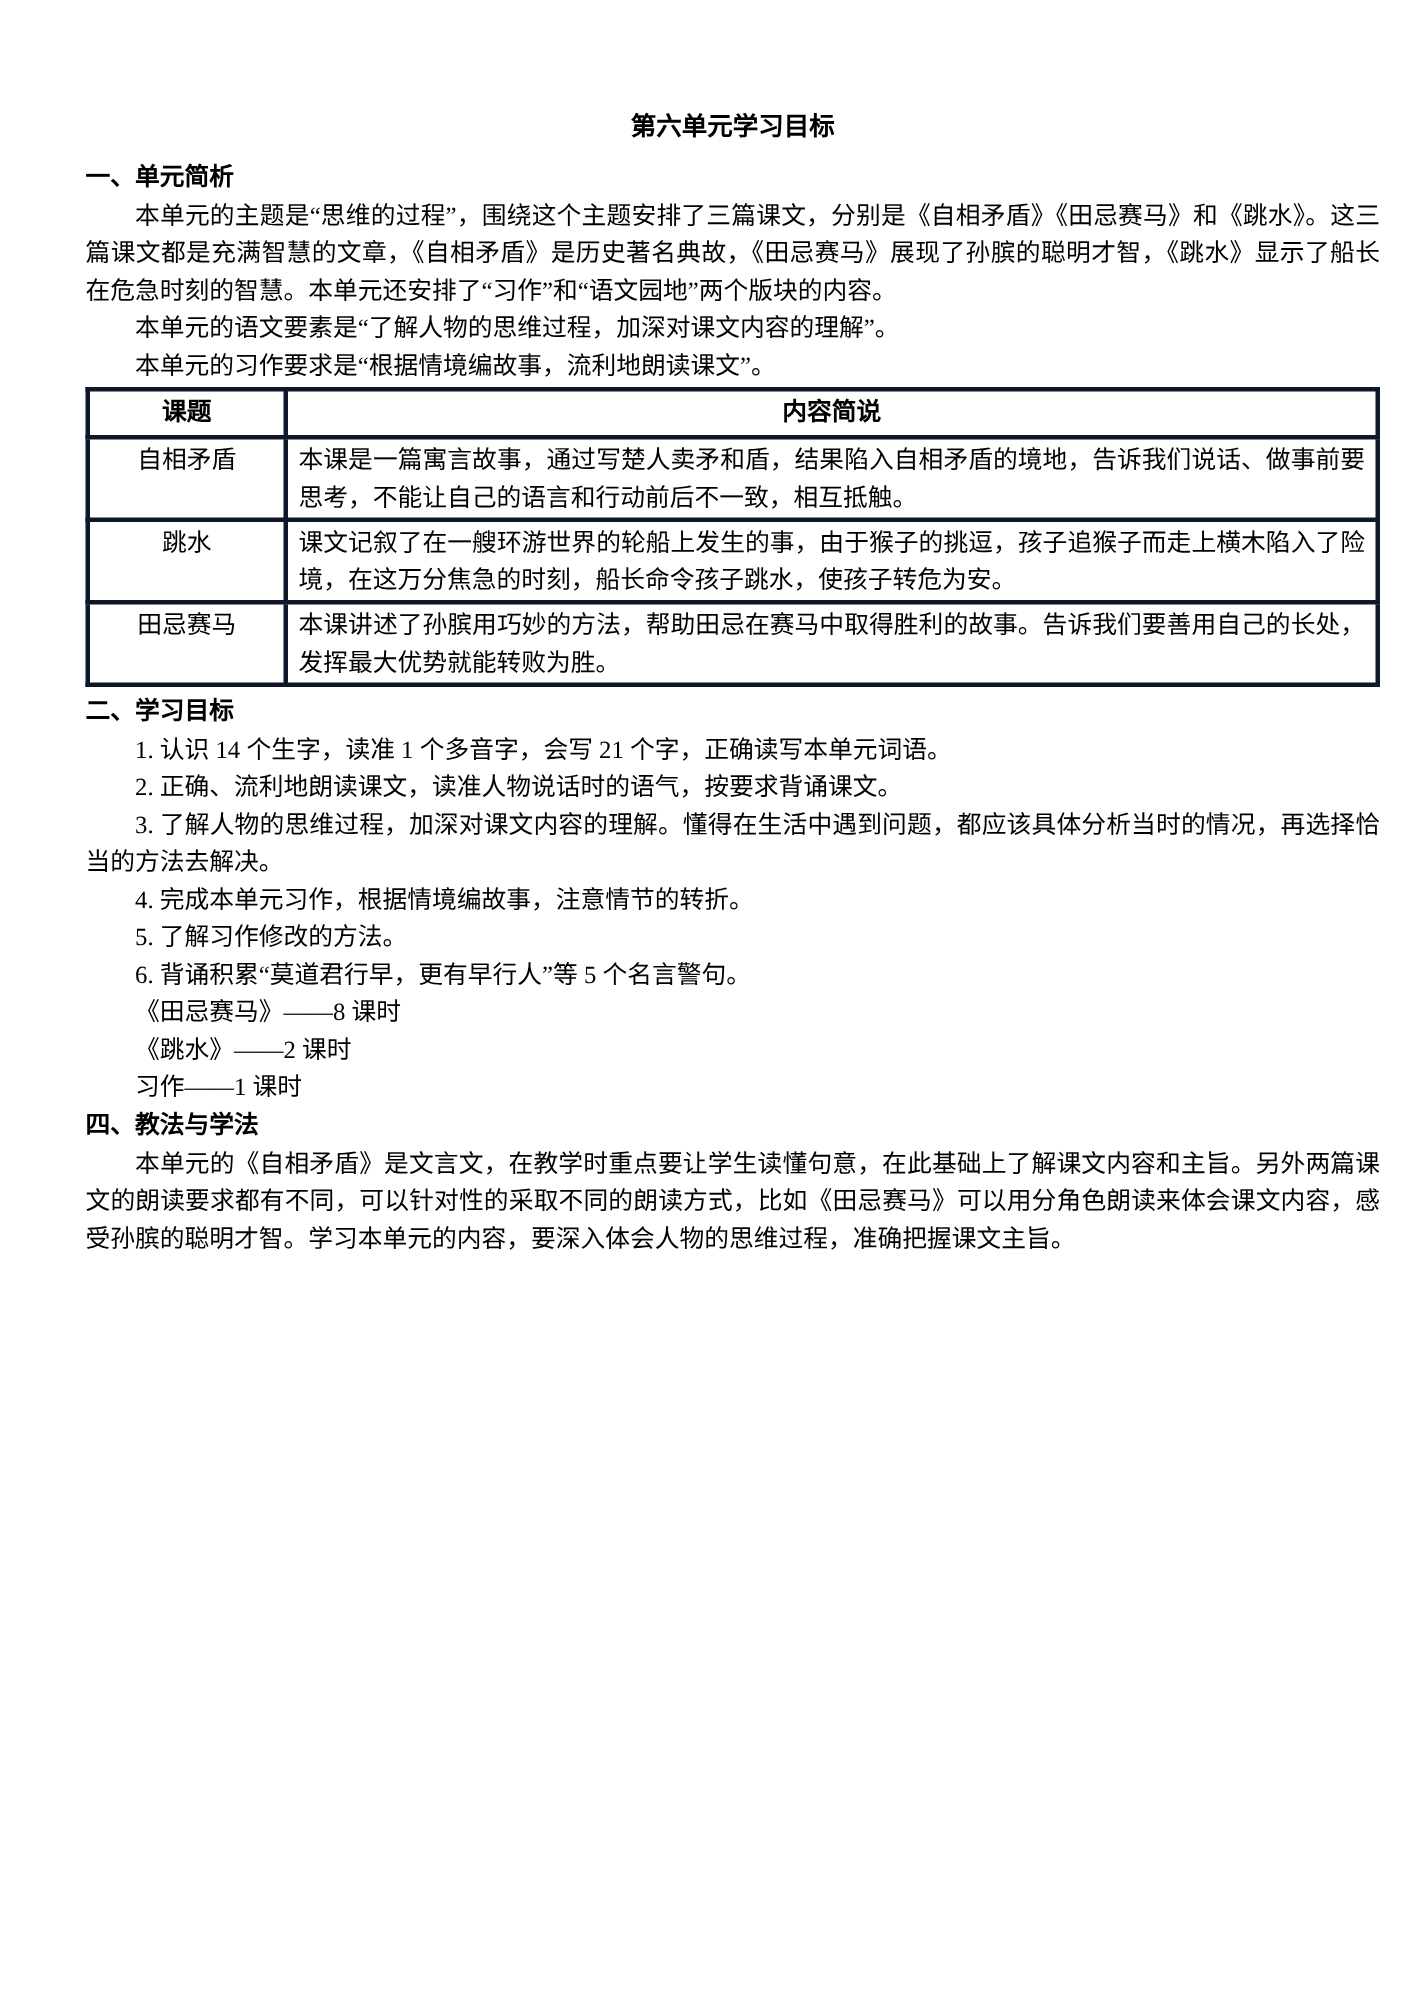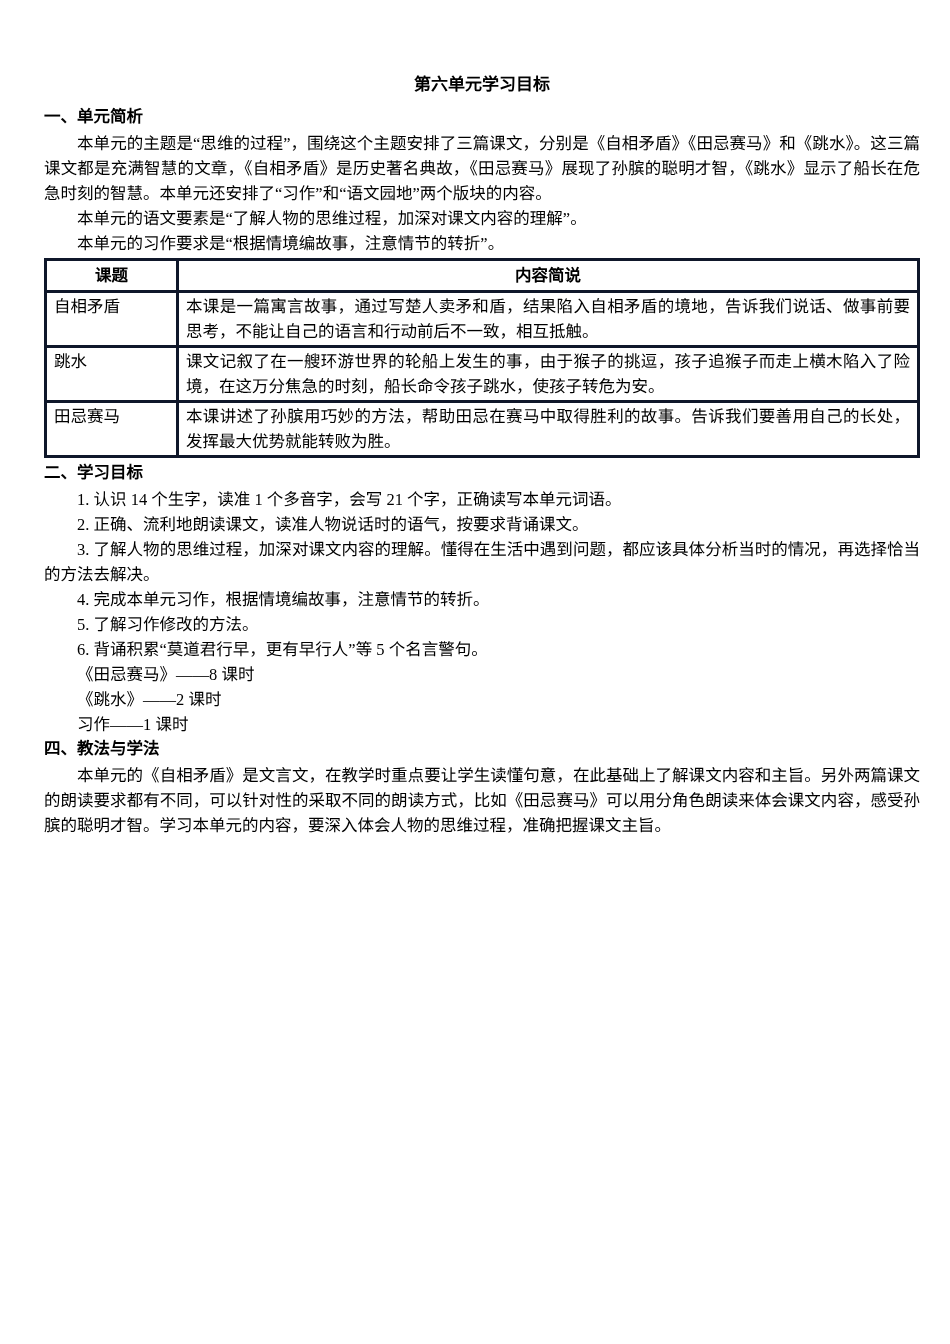--- a/index.html
+++ b/index.html
@@ -11,33 +11,33 @@
     width: 950px;
     height: 1344px;
     color: #000000;
     font-family: "Liberation Serif", "DejaVu Serif", serif;
     overflow: hidden;
   }
   .page {
     box-sizing: border-box;
     width: 950px;
     height: 1344px;
-    padding: 72px 30px 0 44px;
+    padding: 72px 30px 0 57px;
     background: #ffffff;
   }
   .doc-title {
     font-family: "Liberation Sans", "DejaVu Sans", sans-serif;
     font-size: 17px;
     font-weight: bold;
     text-align: center;
     line-height: 25px;
     margin: 0 0 8px 0;
   }
   .section-heading {
-    font-family: Liberation Mono, monospace;
+    font-family: Liberation Serif, serif;
     font-size: 16.5px;
     font-weight: bold;
     line-height: 26px;
     margin: 0;
     text-align: left;
   }
   p.body-text {
     font-size: 16.5px;
     line-height: 25px;
     margin: 0;
@@ -68,37 +68,38 @@
     box-sizing: border-box;
   }
   table.summary-table th {
     font-family: "Liberation Sans", "DejaVu Sans", sans-serif;
     font-weight: bold;
     text-align: center;
     padding: 2px 7px;
   }
   th.col-topic, td.cell-topic {
     width: 132px;
+    text-align: center;
   }
   td.cell-summary {
     text-align: justify;
     text-justify: inter-ideograph;
   }
 </style>
 </head>
 <body>
 
 <div class="page">
 
   <h1 class="doc-title">第六单元学习目标</h1>
 
   <h2 class="section-heading">一、单元简析</h2>
   <p class="body-text">本单元的主题是“思维的过程”，围绕这个主题安排了三篇课文，分别是《自相矛盾》《田忌赛马》和《跳水》。这三篇课文都是充满智慧的文章，《自相矛盾》是历史著名典故，《田忌赛马》展现了孙膑的聪明才智，《跳水》显示了船长在危急时刻的智慧。本单元还安排了“习作”和“语文园地”两个版块的内容。</p>
   <p class="body-text">本单元的语文要素是“了解人物的思维过程，加深对课文内容的理解”。</p>
-  <p class="body-text">本单元的习作要求是“根据情境编故事，注意情节的转折”。</p>
+  <p class="body-text">本单元的习作要求是“根据情境编故事，流利地朗读课文”。</p>
 
   <table class="summary-table">
     <thead>
       <tr>
         <th class="col-topic">课题</th>
         <th class="col-summary">内容简说</th>
       </tr>
     </thead>
     <tbody>
       <tr>

